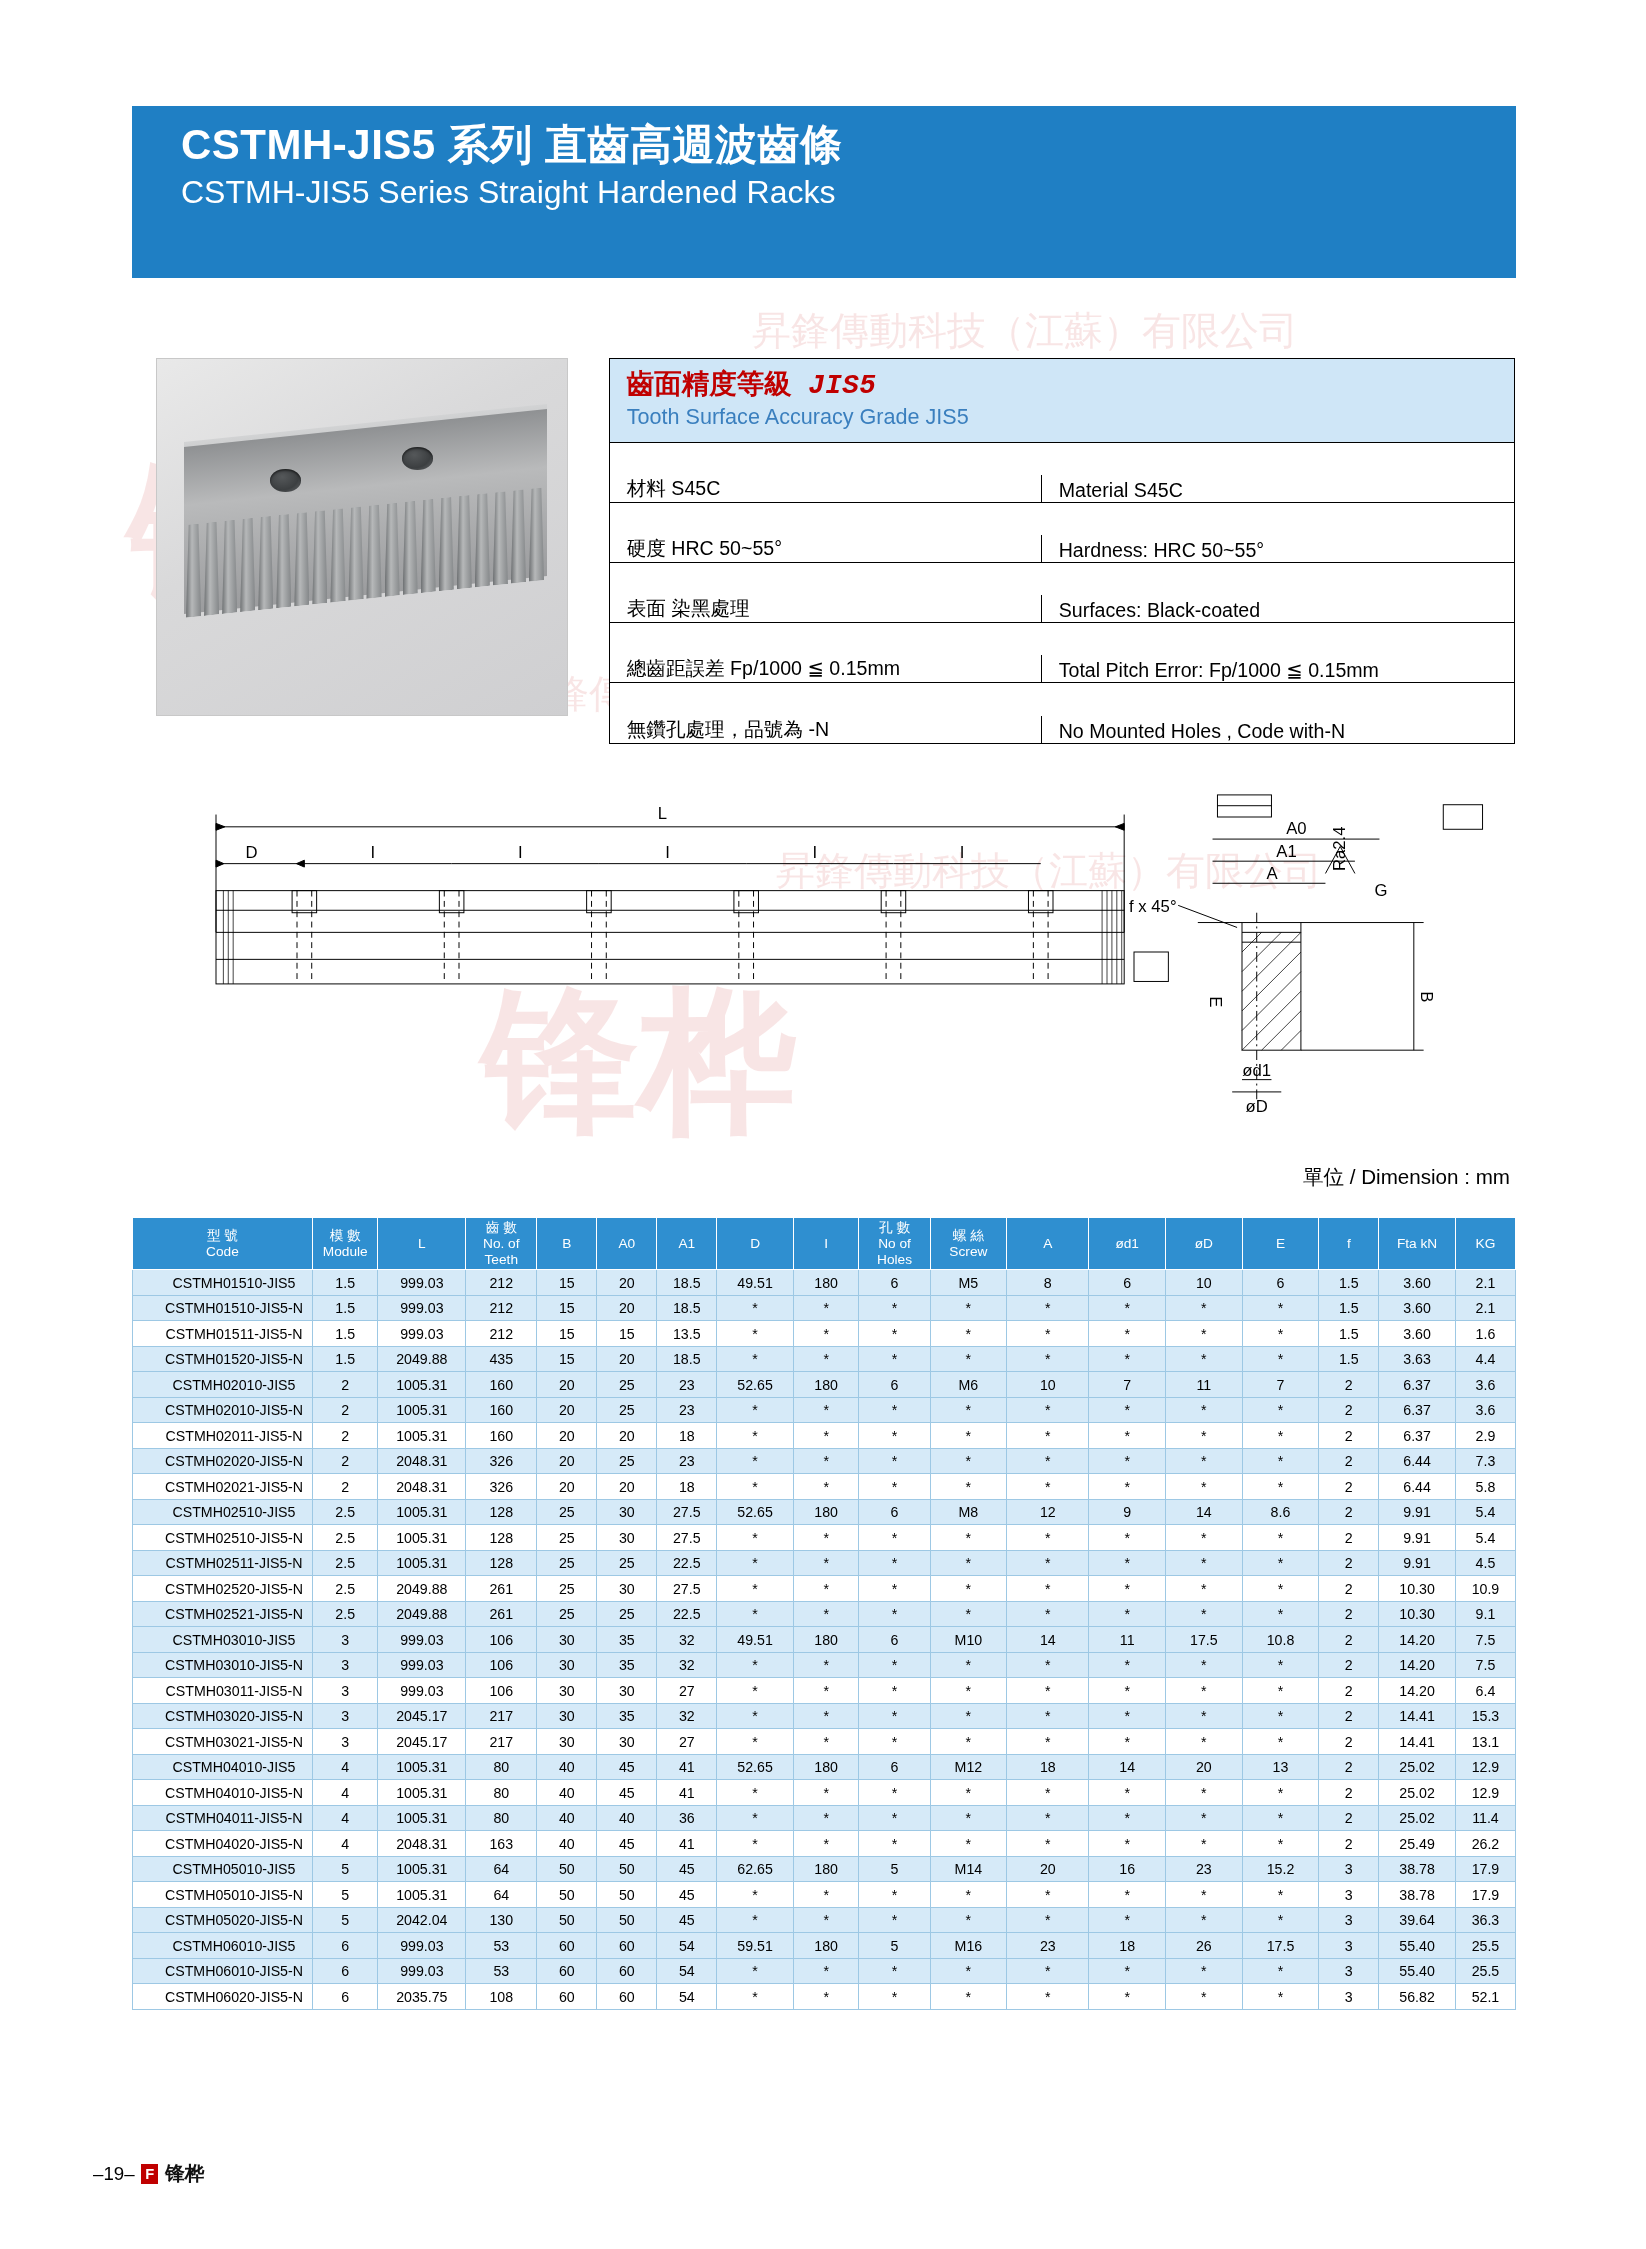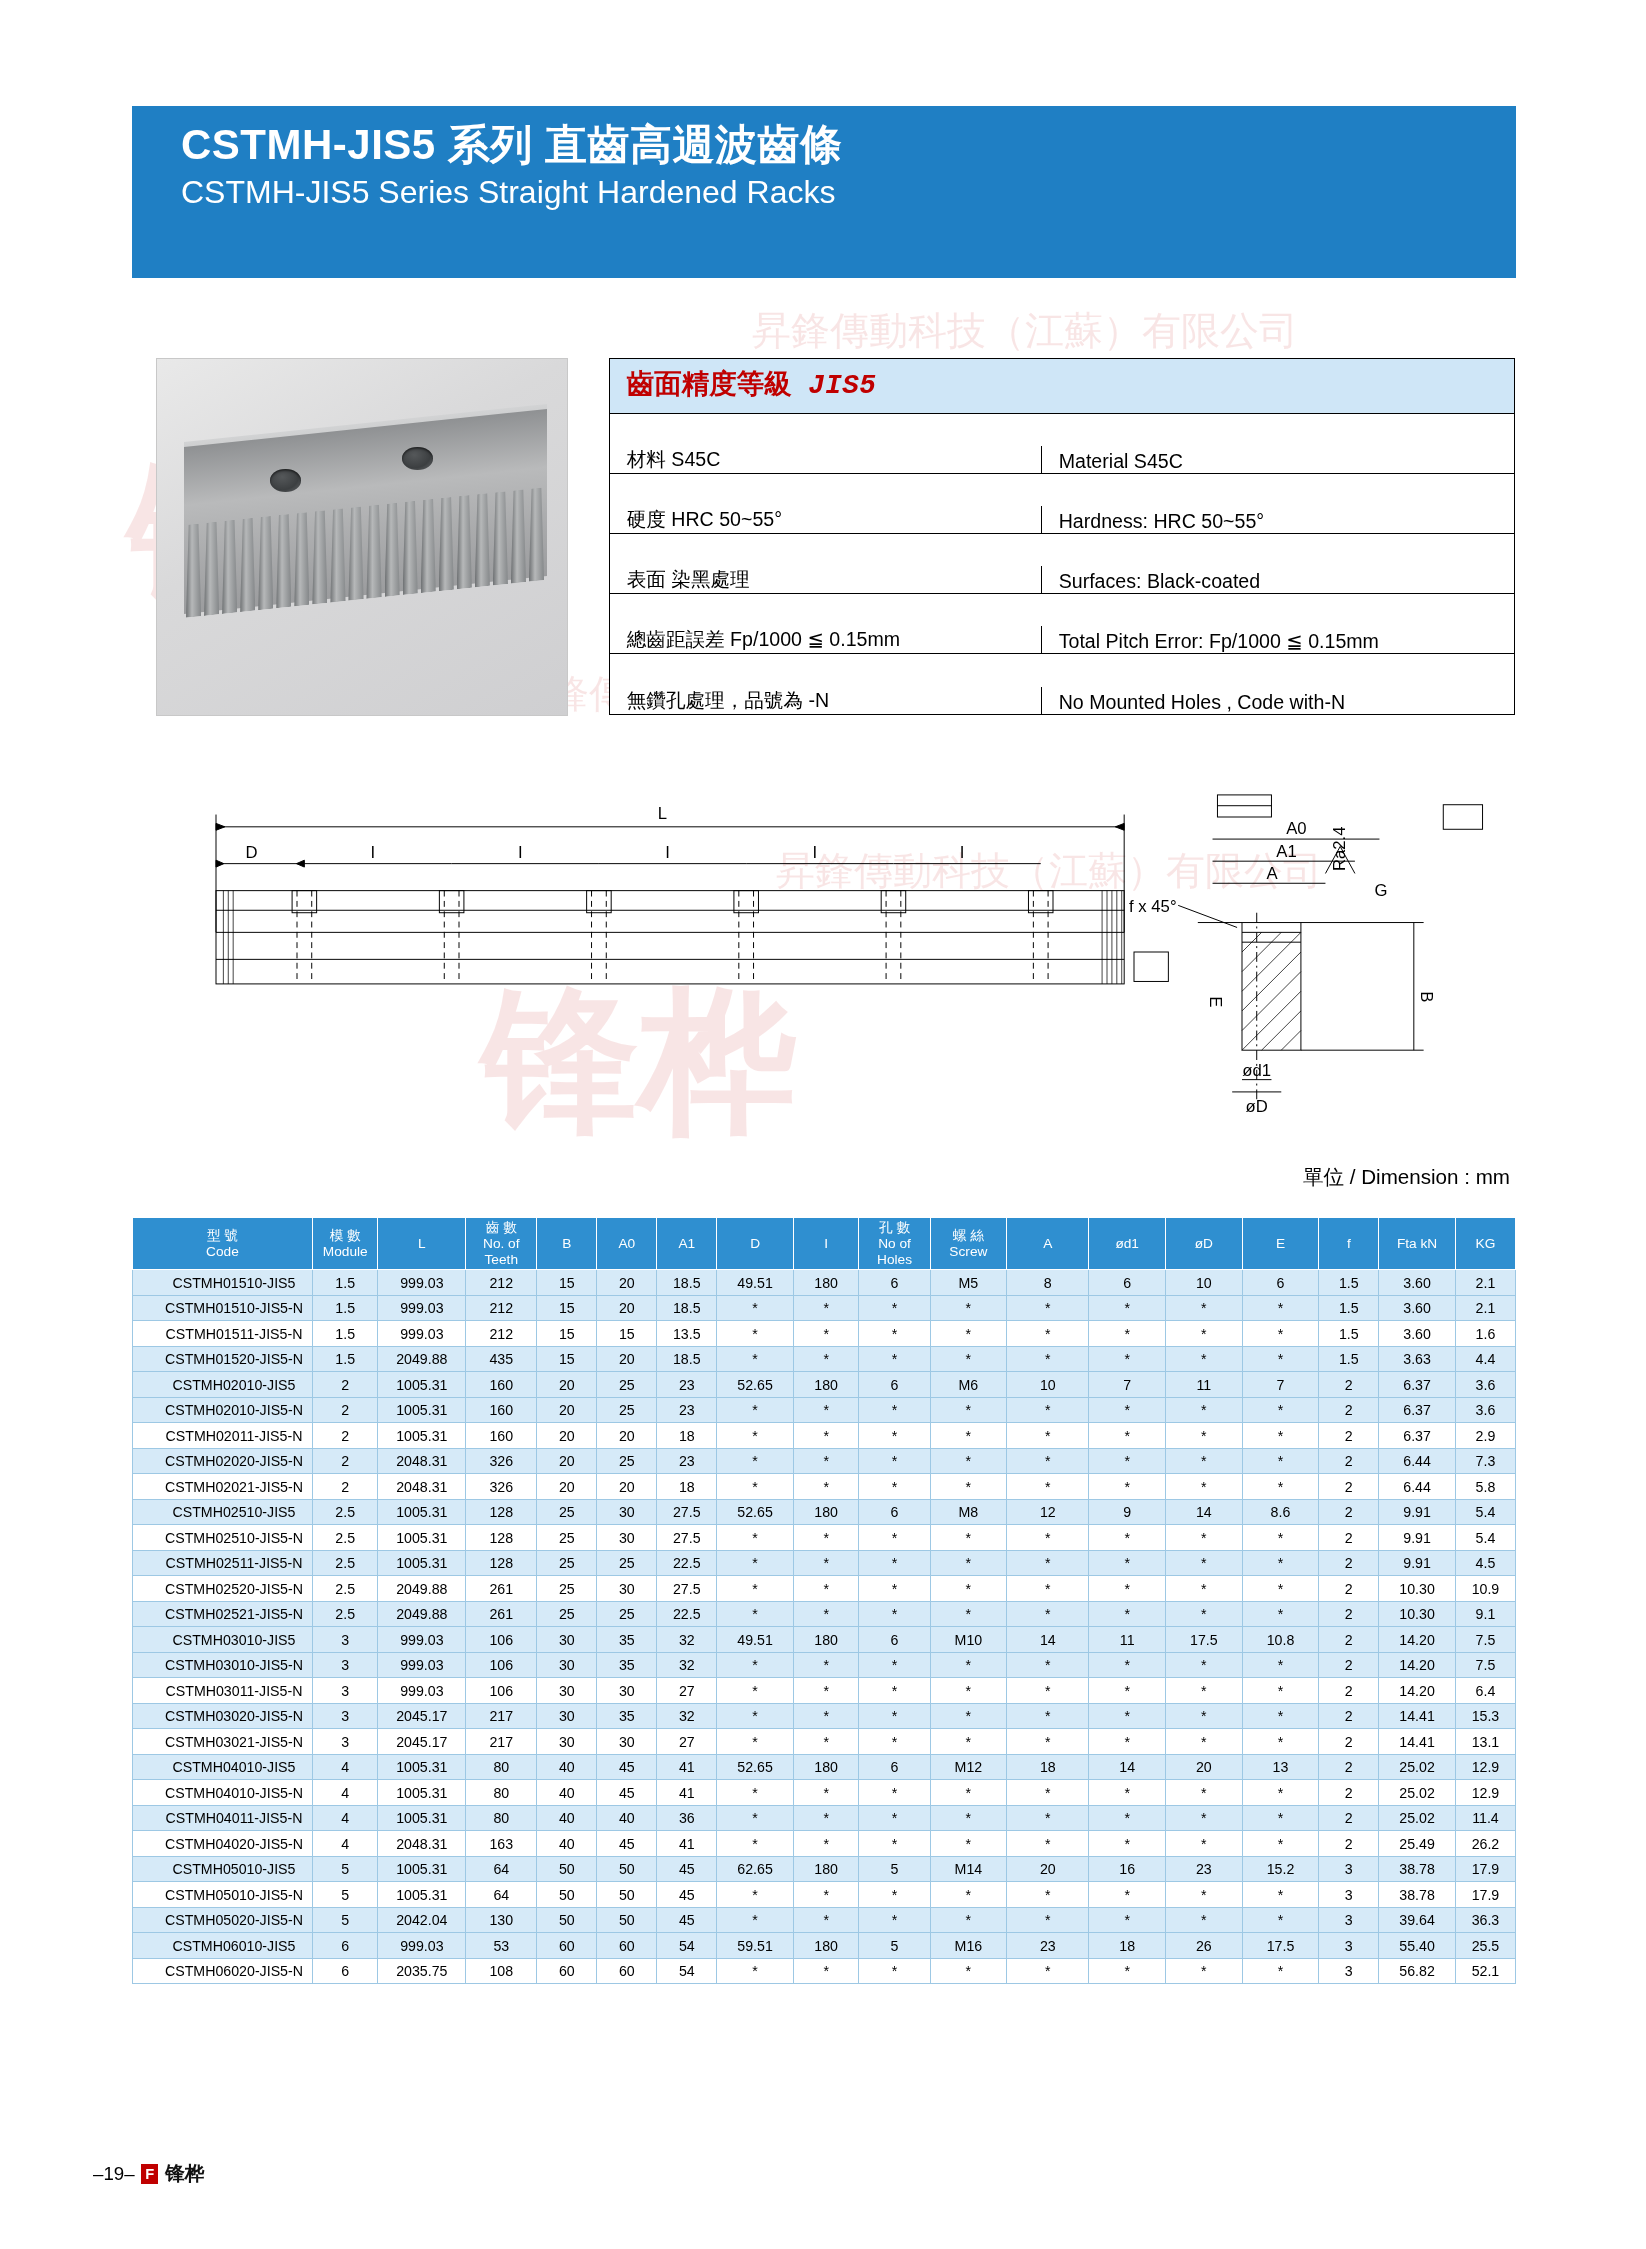--- a/index.html
+++ b/index.html
@@ -242,20 +242,21 @@
       <div class="tooth"></div>
   </div>
 </div>
 
 <div class="spec-table">
   <div class="spec-head">
     <div class="spec-head-cn">
       <span>齒面精度等級</span>
       <span class="jis">JIS5</span>
     </div>
+    <div class="spec-head-en">Tooth Surface Accuracy Grade JIS5</div>
   </div>
   <div class="spec-row">
     <div class="spec-cn">材料 S45C</div>
     <div class="spec-en">Material S45C</div>
   </div>
   <div class="spec-row">
     <div class="spec-cn">硬度 HRC 50~55°</div>
     <div class="spec-en">Hardness: HRC 50~55°</div>
   </div>
   <div class="spec-row">
@@ -973,20 +974,40 @@
           <td>5</td>
           <td>M16</td>
           <td>23</td>
           <td>18</td>
           <td>26</td>
           <td>17.5</td>
           <td>3</td>
           <td>55.40</td>
           <td>25.5</td>
         </tr>
+        <tr class="alt">
+          <td class="code">CSTMH06010-JIS5-N</td>
+          <td>6</td>
+          <td>999.03</td>
+          <td>53</td>
+          <td>60</td>
+          <td>60</td>
+          <td>54</td>
+          <td>*</td>
+          <td>*</td>
+          <td>*</td>
+          <td>*</td>
+          <td>*</td>
+          <td>*</td>
+          <td>*</td>
+          <td>*</td>
+          <td>3</td>
+          <td>55.40</td>
+          <td>25.5</td>
+        </tr>
         <tr>
           <td class="code">CSTMH06020-JIS5-N</td>
           <td>6</td>
           <td>2035.75</td>
           <td>108</td>
           <td>60</td>
           <td>60</td>
           <td>54</td>
           <td>*</td>
           <td>*</td>

